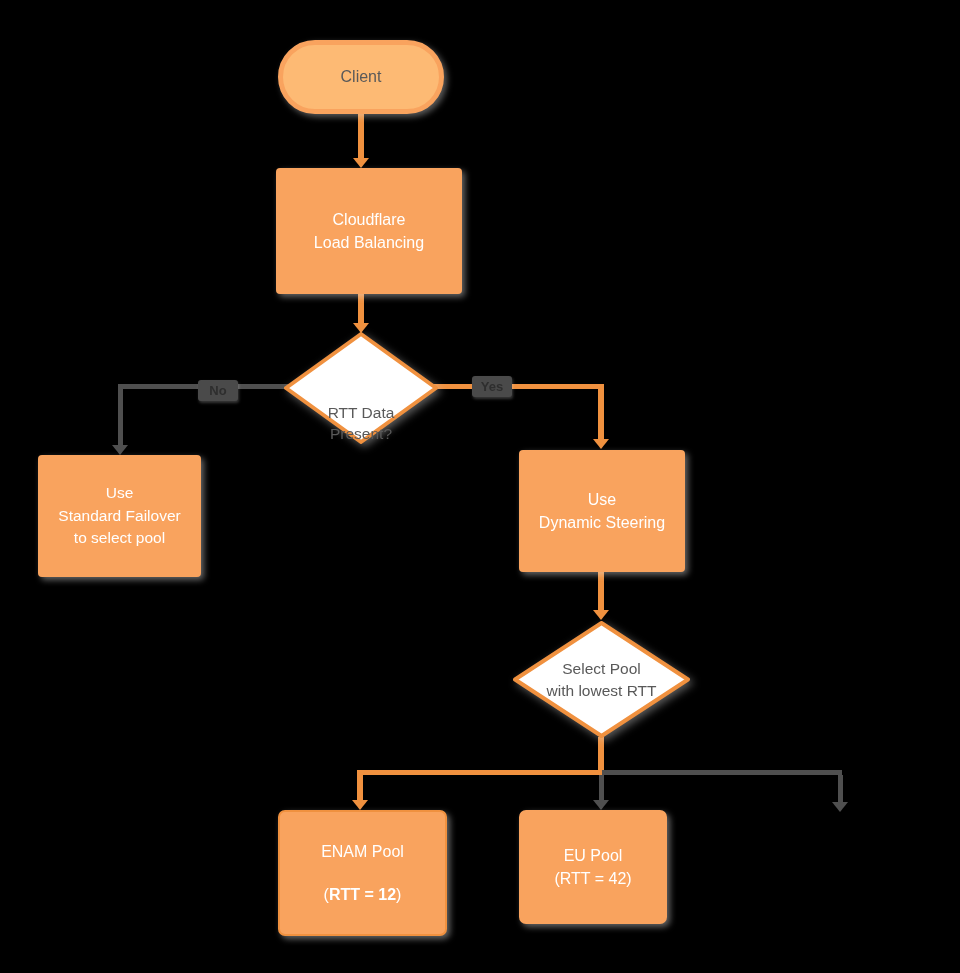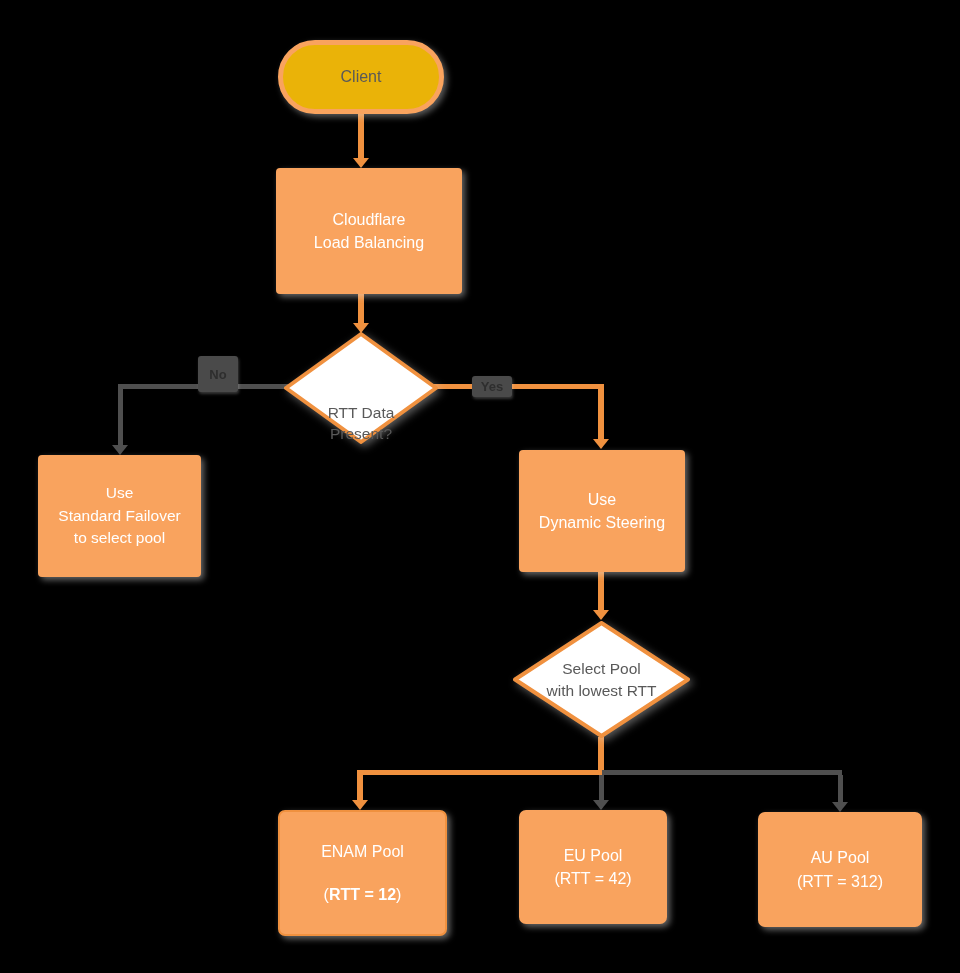--- a/index.html
+++ b/index.html
@@ -33,21 +33,21 @@
     text-align:center;
     background:var(--orange-fill);
     color:var(--node-text);
     font-size:16px;
     line-height:1.45;
     border-radius:4px;
     box-shadow:3px 3px 6px rgba(225,225,225,0.45);
   }
   .node span{display:block;}
   .terminator{
-    background:#eab308;
+    background:#fdba74;
     border:5px solid var(--orange-fill);
     border-radius:40px;
     color:var(--diamond-text);
     box-shadow:3px 3px 6px rgba(225,225,225,0.4);
   }
   .pool{border-radius:7px;}
   .pool-accent{border:2px solid var(--orange-line);}
   .bold{font-weight:700;}
   .diamond-svg{position:absolute;filter:drop-shadow(3px 3px 4px rgba(225,225,225,0.4));}
   .diamond-label{
@@ -92,21 +92,21 @@
 
   <div class="line orange" style="left:358px;top:112px;width:6px;height:48px;"></div>
   <div class="arrow-down" style="left:353px;top:158px;"></div>
 
   <div class="line orange" style="left:358px;top:292px;width:6px;height:34px;"></div>
   <div class="arrow-down" style="left:353px;top:323px;"></div>
 
   <div class="line gray" style="left:120px;top:384px;width:170px;height:5px;"></div>
   <div class="line gray" style="left:118px;top:384px;width:5px;height:62px;"></div>
   <div class="arrow-down gray" style="left:112px;top:445px;"></div>
-  <div class="edge-label" style="left:198px;top:356px;width:40px;height:36px;">
+  <div class="edge-label" style="left:198px;top:380px;width:40px;height:21px;">
     <span>No</span>
   </div>
 
   <div class="line orange" style="left:432px;top:384px;width:170px;height:5px;"></div>
   <div class="line orange" style="left:598px;top:384px;width:6px;height:56px;"></div>
   <div class="arrow-down" style="left:593px;top:439px;"></div>
   <div class="edge-label" style="left:472px;top:376px;width:40px;height:21px;">
     <span>Yes</span>
   </div>
 
@@ -167,18 +167,14 @@
     <span>
       <span style="display:inline;">(</span><span class="bold" style="display:inline;text-align:center;">RTT = 12</span><span style="display:inline;">)</span>
     </span>
   </div>
 
   <div class="node pool" style="left:519px;top:810px;width:148px;height:114px;">
     <span>EU Pool</span>
     <span>(RTT = 42)</span>
   </div>
 
-  <div class="node pool" style="left:758px;top:812px;width:164px;height:115px;">
-    <span>AU Pool</span>
-    <span>(RTT = 312)</span>
-  </div>
 
 </div>
 
 </body></html>

